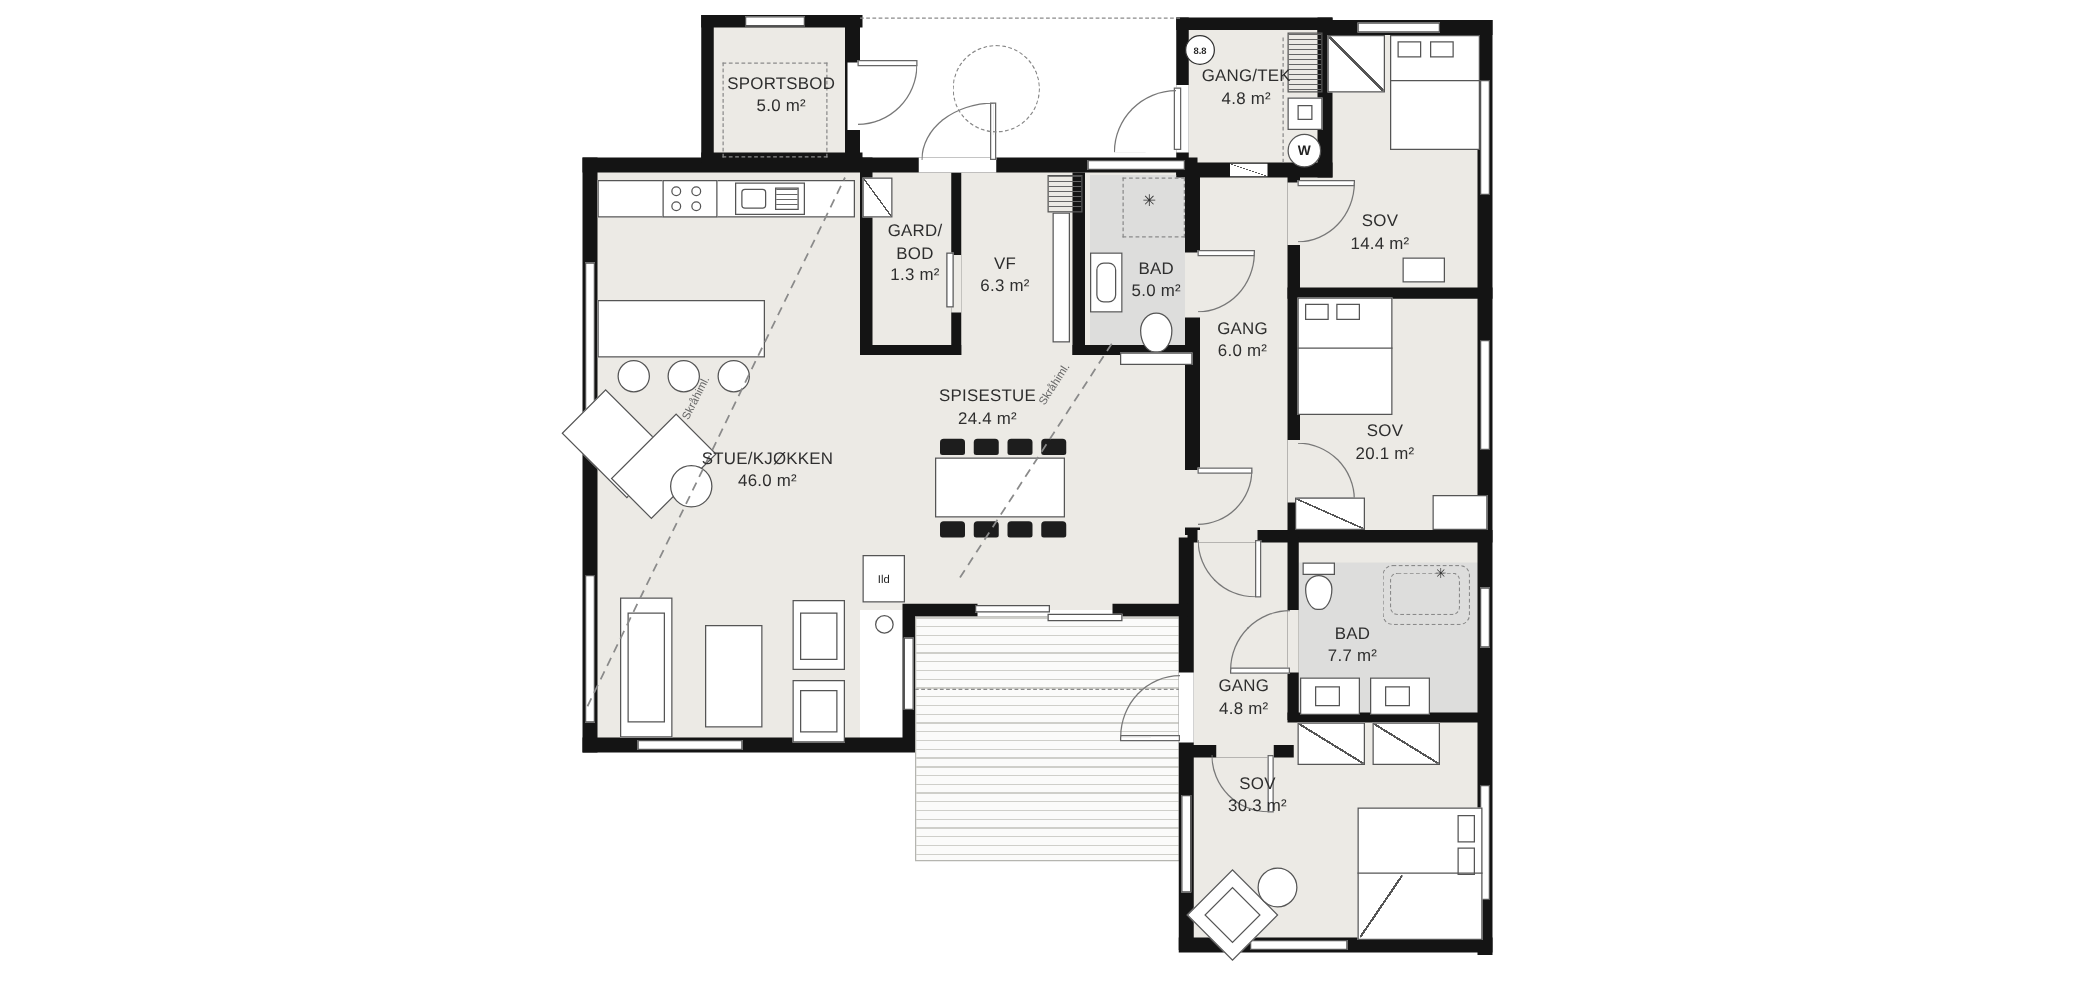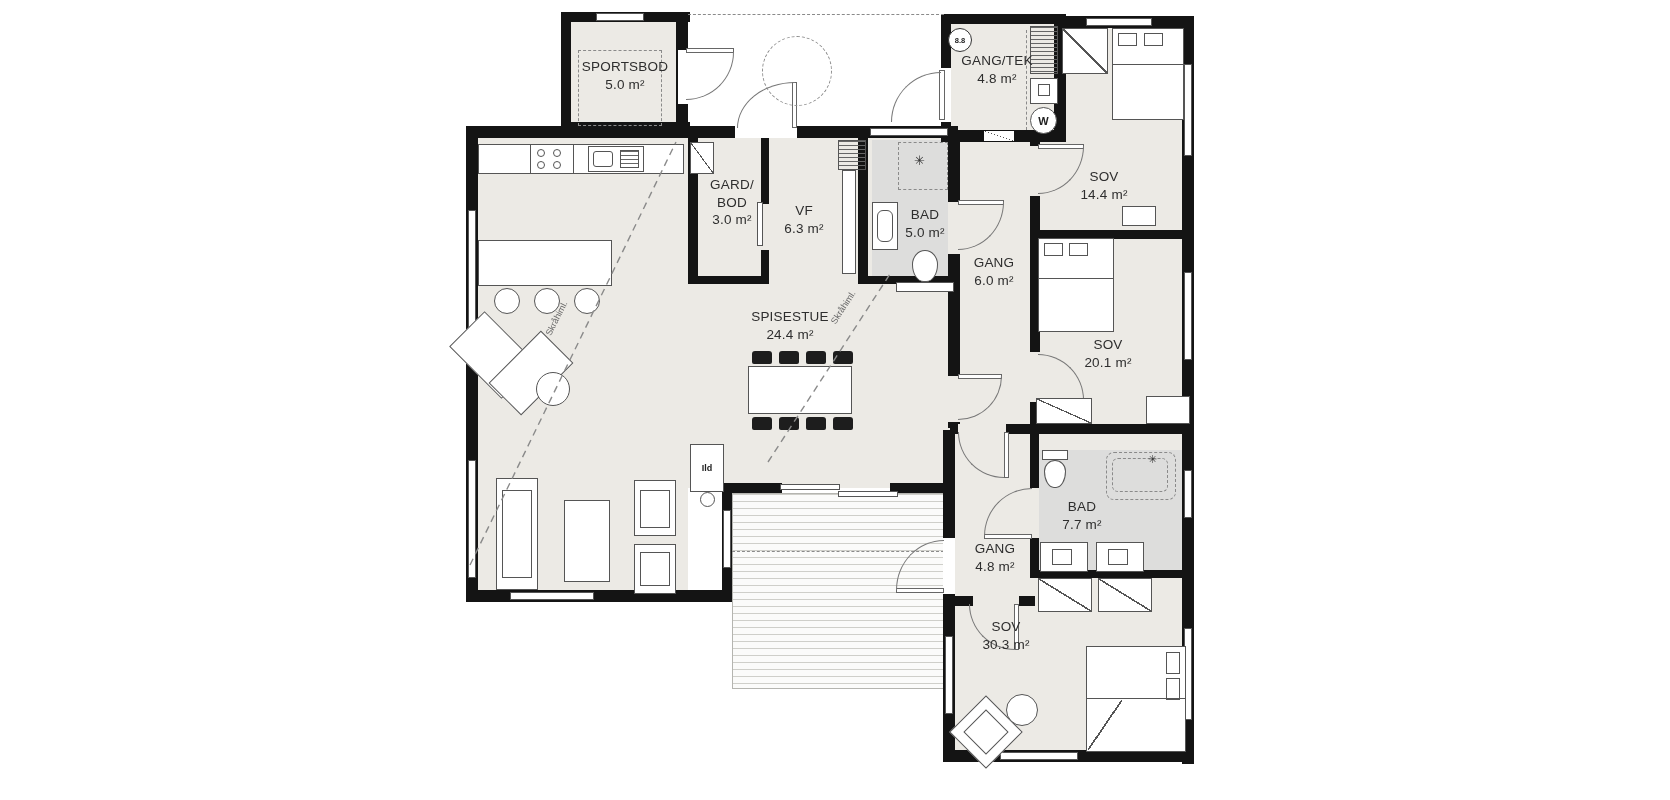--- a/index.html
+++ b/index.html
@@ -174,21 +174,21 @@
   <div class="furn" style="left:468px;top:318px;width:50px;height:74px;transform:rotate(-45deg)"></div>
   <div class="furn" style="left:494px;top:350px;width:74px;height:46px;transform:rotate(-45deg)"></div>
   <div class="furn circle" style="left:536px;top:372px;width:34px;height:34px"></div>
   <div class="furn" style="left:496px;top:478px;width:42px;height:112px"></div>
   <div class="furn nofill" style="left:502px;top:490px;width:30px;height:88px"></div>
   <div class="furn" style="left:564px;top:500px;width:46px;height:82px"></div>
   <div class="furn" style="left:634px;top:480px;width:42px;height:56px"></div>
   <div class="furn nofill" style="left:640px;top:490px;width:30px;height:38px"></div>
   <div class="furn" style="left:634px;top:544px;width:42px;height:50px"></div>
   <div class="furn nofill" style="left:640px;top:552px;width:30px;height:34px"></div>
-  <div class="furn wlabel" style="left:690px;top:444px;width:34px;height:48px;font-size:9px;font-weight:bold">
+  <div class="furn wlabel" style="left:690px;top:444px;width:34px;height:38px;font-size:9px;font-weight:normal">
     <span>Ild</span>
   </div>
   <div class="furn circle" style="left:700px;top:492px;width:15px;height:15px"></div>
 
   <div class="furn" style="left:748px;top:366px;width:104px;height:48px"></div>
   <div class="chair" style="left:752px;top:351px;width:20px;height:13px"></div>
   <div class="chair" style="left:779px;top:351px;width:20px;height:13px"></div>
   <div class="chair" style="left:806px;top:351px;width:20px;height:13px"></div>
   <div class="chair" style="left:833px;top:351px;width:20px;height:13px"></div>
   <div class="chair" style="left:752px;top:417px;width:20px;height:13px"></div>
@@ -267,21 +267,21 @@
     <span>SPORTSBOD</span>
     <span>5.0 m²</span>
   </div>
   <div class="rlabel" style="left:938px;top:52px;width:118px">
     <span>GANG/TEK</span>
     <span>4.8 m²</span>
   </div>
   <div class="rlabel" style="left:700px;top:176px;width:64px">
     <span>GARD/</span>
     <span>BOD</span>
-    <span>3.0 m²</span>
+    <span>1.3 m²</span>
   </div>
   <div class="rlabel" style="left:772px;top:202px;width:64px">
     <span>VF</span>
     <span>6.3 m²</span>
   </div>
   <div class="rlabel" style="left:893px;top:206px;width:64px">
     <span>BAD</span>
     <span>5.0 m²</span>
   </div>
   <div class="rlabel" style="left:1048px;top:168px;width:112px">
@@ -293,20 +293,24 @@
     <span>6.0 m²</span>
   </div>
   <div class="rlabel" style="left:1052px;top:336px;width:112px">
     <span>SOV</span>
     <span>20.1 m²</span>
   </div>
   <div class="rlabel" style="left:718px;top:308px;width:144px">
     <span>SPISESTUE</span>
     <span>24.4 m²</span>
   </div>
+  <div class="rlabel" style="left:536px;top:358px;width:156px">
+    <span>STUE/KJØKKEN</span>
+    <span>46.0 m²</span>
+  </div>
   <div class="rlabel" style="left:1036px;top:498px;width:92px">
     <span>BAD</span>
     <span>7.7 m²</span>
   </div>
   <div class="rlabel" style="left:953px;top:540px;width:84px">
     <span>GANG</span>
     <span>4.8 m²</span>
   </div>
   <div class="rlabel" style="left:948px;top:618px;width:116px">
     <span>SOV</span>

